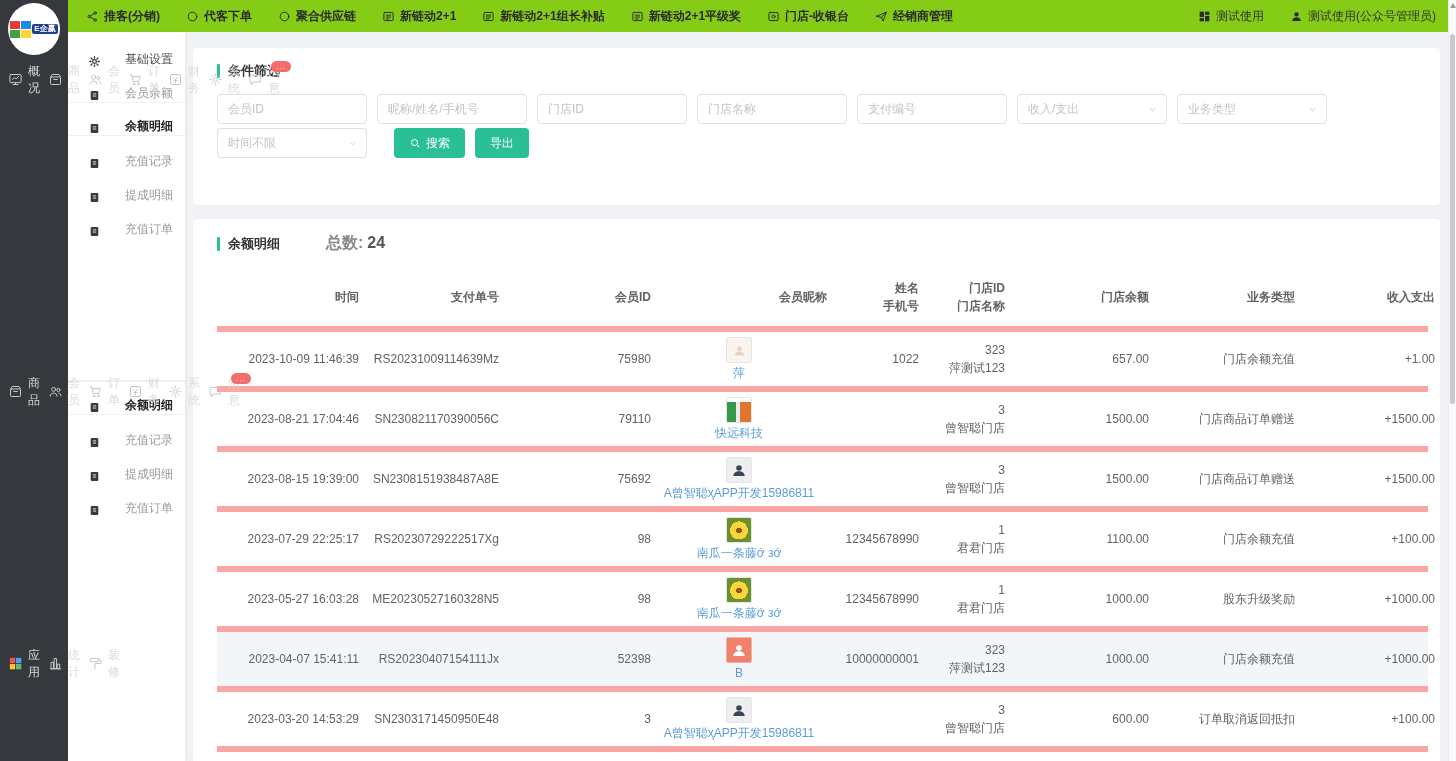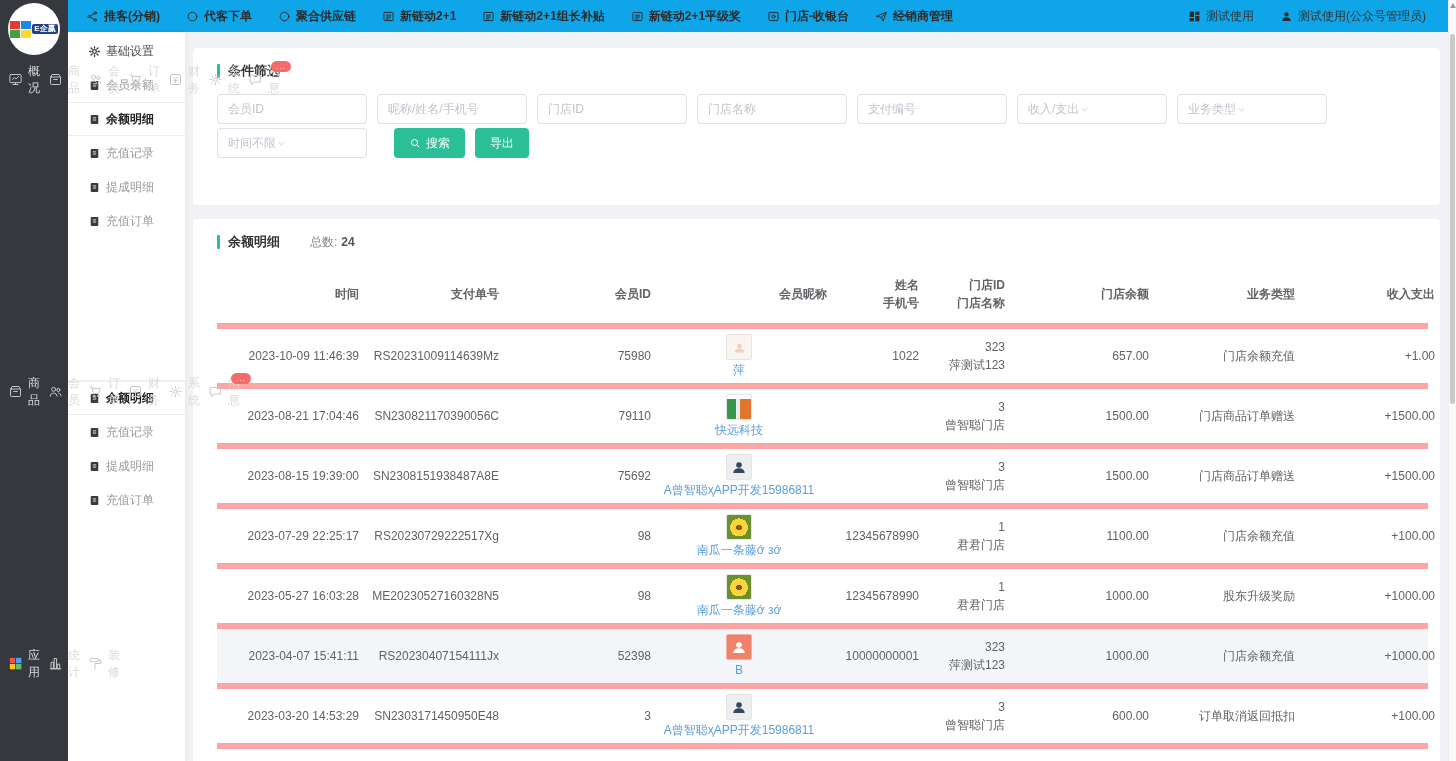--- a/index.html
+++ b/index.html
@@ -15,52 +15,52 @@
   .g1{margin-top:6px}
   .g2{position:absolute;top:373px;left:0;right:0}
   .g3{position:absolute;top:645px;left:0;right:0}
   .s-item{display:flex;align-items:center;gap:5px;padding-left:8px;height:37px;color:#d9dadb;font-size:12px;position:relative;cursor:pointer}
   .s-item svg{width:15px;height:15px;stroke:#c6c7c9;stroke-width:1.6;fill:none;stroke-linecap:round;stroke-linejoin:round;flex:none}
   .s-item svg.filled{stroke:none}
   .badge{position:absolute;left:31px;top:0px;background:#f56c6c;color:#fff;font-size:8px;line-height:11px;border-radius:7px;padding:0 5px;letter-spacing:1px}
 
   
   .submenu{position:absolute;left:68px;top:32px;width:117px;height:729px;background:#fff;z-index:5;box-shadow:1px 0 4px rgba(0,0,0,.05)}
-  .m-item{display:flex;align-items:center;gap:5px;padding-left:20px;height:34px;font-size:12px;color:#9b9b9b;cursor:pointer}
+  .m-item{display:flex;align-items:flex-end;gap:24px;padding-left:20px;height:34px;font-size:12px;color:#9b9b9b;cursor:pointer}
   .m-item svg{width:13px;height:13px;color:#3a3a3a;flex:none}
   .m-item.dark{color:#4a4a4a}
   .m-item.active{color:#222;font-weight:bold;border-top:1px solid #f0f0f0;border-bottom:1px solid #f0f0f0}
   .m-g1{padding-top:2px}
   .m-g2{position:absolute;top:348px;left:0;right:0;border-top:1px solid #ededed}
 
   
-  .topbar{position:absolute;left:68px;top:0;right:0;height:32px;background:#0ea5e9;display:flex;align-items:center;z-index:4}
+  .topbar{position:absolute;left:68px;top:0;right:0;height:32px;background:#84cc16;display:flex;align-items:center;z-index:4}
   .nav{display:flex;gap:26px;margin-left:18px}
   .nav-item{display:flex;align-items:center;gap:5px;font-size:12px;font-weight:bold;color:#2b2b2b;cursor:pointer;white-space:nowrap}
   .nav-item svg{width:13px;height:13px;stroke:#2b2b2b;stroke-width:1.8;fill:none;stroke-linecap:round;stroke-linejoin:round}
   .nav-item svg.filled{stroke:none;fill:#2b2b2b}
-  .top-right{margin-left:auto;display:flex;gap:26px;margin-right:30px}
+  .top-right{margin-left:auto;display:flex;gap:26px;margin-right:20px}
   .top-right .nav-item{font-weight:normal;color:#333}
 
   
   .main{position:absolute;left:185px;top:32px;right:8px;bottom:0;overflow:hidden}
   .card{background:#fff;border-radius:4px;margin:0 8px}
   .card.filter{margin-top:16px;height:157px;padding:14px 12px 0 24px}
   .card.table-card{margin-top:14px;height:640px;padding:14px 12px 0 24px}
   .sec-title{display:flex;align-items:center;font-size:13px;font-weight:bold;color:#333}
   .gbar{width:3px;height:14px;border-radius:1px;margin-right:8px;background:#2abf96}
-  .total{margin-left:30px;font-weight:normal;font-size:12px;color:#888}
+  .total{margin-left:46px;font-weight:bold;font-size:16px;color:#888}
   .total b{color:#555;margin-left:4px}
 
   .f-row{display:flex;gap:10px;margin-top:14px}
   .f-row + .f-row{margin-top:4px}
   .contents{display:flex;gap:10px}
   .f-input{width:150px;height:30px;border:1px solid #dcdfe6;border-radius:4px;padding:0 10px;font-size:12px;color:#333;outline:none;font-family:inherit}
   .f-input::placeholder{color:#c0c4cc}
-  .f-select{width:150px;height:30px;border:1px solid #dcdfe6;border-radius:4px;display:flex;align-items:center;padding:0 8px 0 10px;font-size:12px;color:#c0c4cc;cursor:pointer;background:#fff}
+  .f-select{width:150px;height:30px;border:1px solid #dcdfe6;border-radius:4px;display:flex;align-items:center;justify-content:space-between;padding:0 8px 0 10px;font-size:12px;color:#c0c4cc;cursor:pointer;background:#fff}
   .f-select svg{width:11px;height:11px;stroke:#c0c4cc;stroke-width:1.8;fill:none}
   .btn{height:30px;border:none;border-radius:4px;background:#2abf96;color:#fff;font-size:12px;display:inline-flex;align-items:center;gap:5px;padding:0 15px;cursor:pointer;font-family:inherit}
   .btn.search{margin-left:17px}
   .btn svg{width:12px;height:12px}
 
   .tbl-head,.trow{display:grid;grid-template-columns:142px 140px 152px 176px 92px 86px 144px 146px 140px;align-items:center;text-align:right}
   .tbl-head{margin-top:14px;height:58px;font-size:12px;font-weight:bold;color:#606266}
   .hcell div{line-height:18px}
   .trow{height:60px;font-size:12px;color:#606266;border-top:6px solid #fca5a5}
   .trow[data-hl="true"]{background:#f3f5f9}

